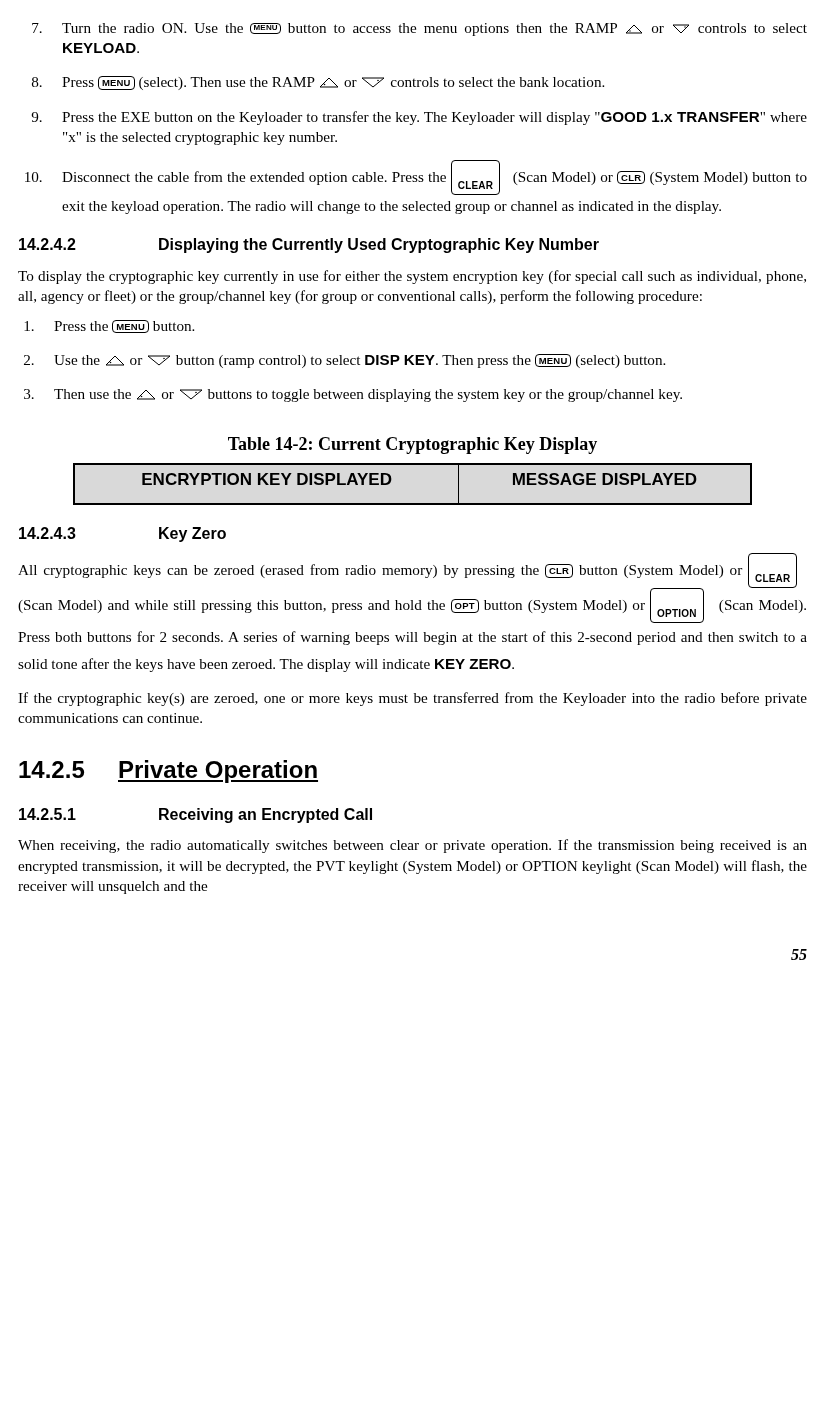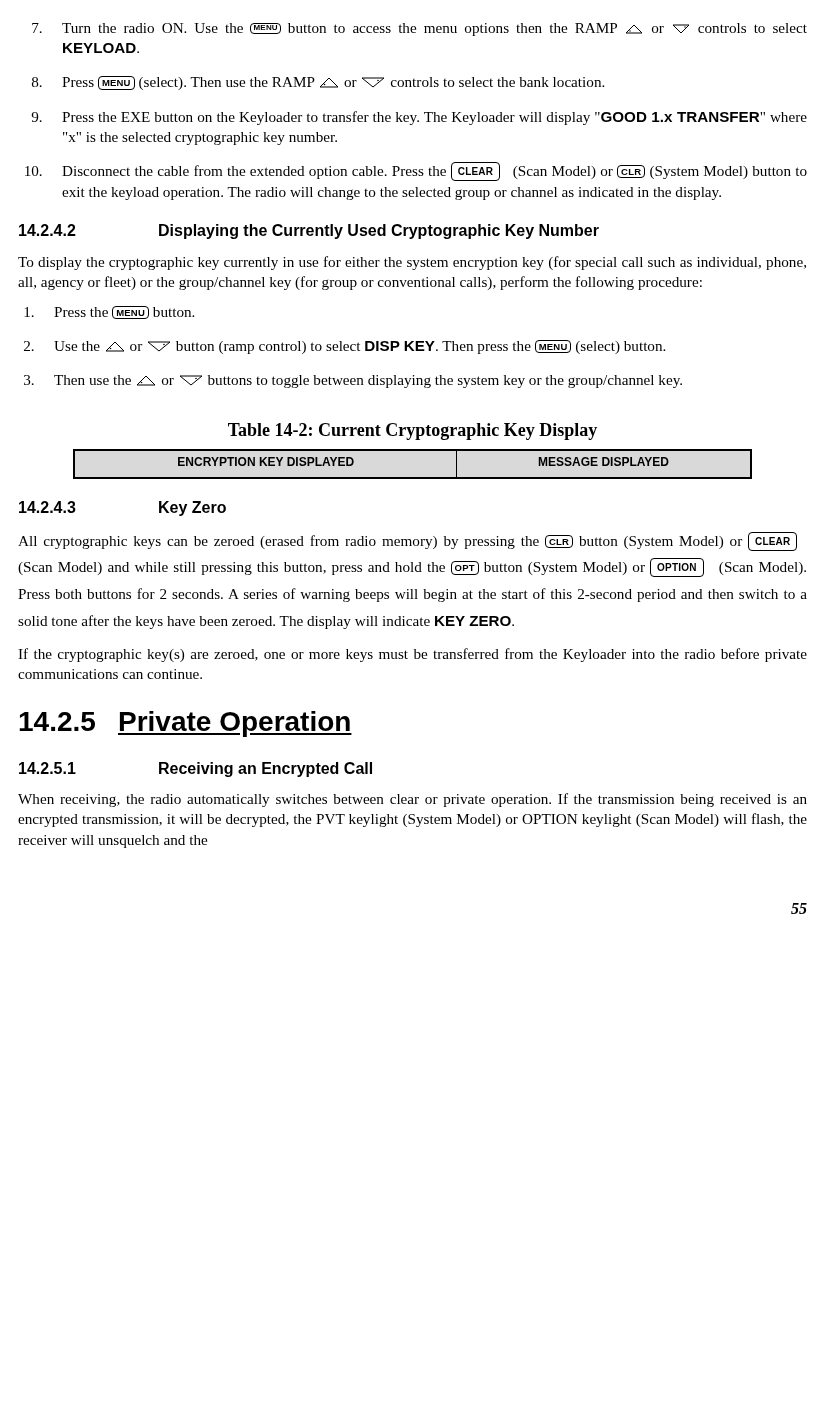--- a/index.html
+++ b/index.html
@@ -21,22 +21,22 @@
     font-family: Arial, Helvetica, sans-serif;
     font-weight: bold;
     font-size: 16px;
     margin-top: 18px;
     margin-bottom: 10px;
   }
   .h-num { display: inline-block; min-width: 140px; }
   .h-sec {
     font-family: Arial, Helvetica, sans-serif;
     font-weight: bold;
-    font-size: 28px;
-    margin-top: 18px;
+    font-size: 24px;
+    margin-top: 26px;
     margin-bottom: 10px;
   }
   .h-sec .h-num { min-width: 100px; }
   .h-sec .ttl { text-decoration: underline; }
   p.para { margin: 6px 0 10px 0; text-align: justify; }
   .just { text-align: justify; }
 
   .btn-key {
     display: inline-block;
     border: 1.2px solid #000;
@@ -46,21 +46,21 @@
     font-size: 9.5px;
     padding: 1px 3px 0px 3px;
     line-height: 1.1;
     vertical-align: middle;
     position: relative;
     top: -1px;
     letter-spacing: 0.2px;
   }
   .btn-key.big {
     font-size: 10px;
-    padding: 3px 6px 3px 6px;
+    padding: 19px 6px 3px 6px;
   }
   .btn-key.tiny {
     font-size: 8px;
     padding: 0 2px;
   }
   .tri-up, .tri-dn {
     display: inline-block;
     vertical-align: middle;
     position: relative;
     top: -1px;
@@ -75,22 +75,22 @@
     margin-bottom: 6px;
     font-family: "Times New Roman", Times, serif;
   }
   table.crypt {
     border-collapse: collapse;
     margin: 0 auto 14px auto;
     width: 86%;
   }
   table.crypt th, table.crypt td {
     border: 1px solid #000;
-    padding: 4px 10px 6px 22px;
-    font-size: 12px;
+    padding: 4px 10px 12px 22px;
+    font-size: 17px;
     text-align: left;
     vertical-align: top;
   }
   table.crypt th {
     background: #d9d9d9;
     font-family: Arial, Helvetica, sans-serif;
     font-weight: bold;
     text-align: center;
     padding-left: 10px;
   }

